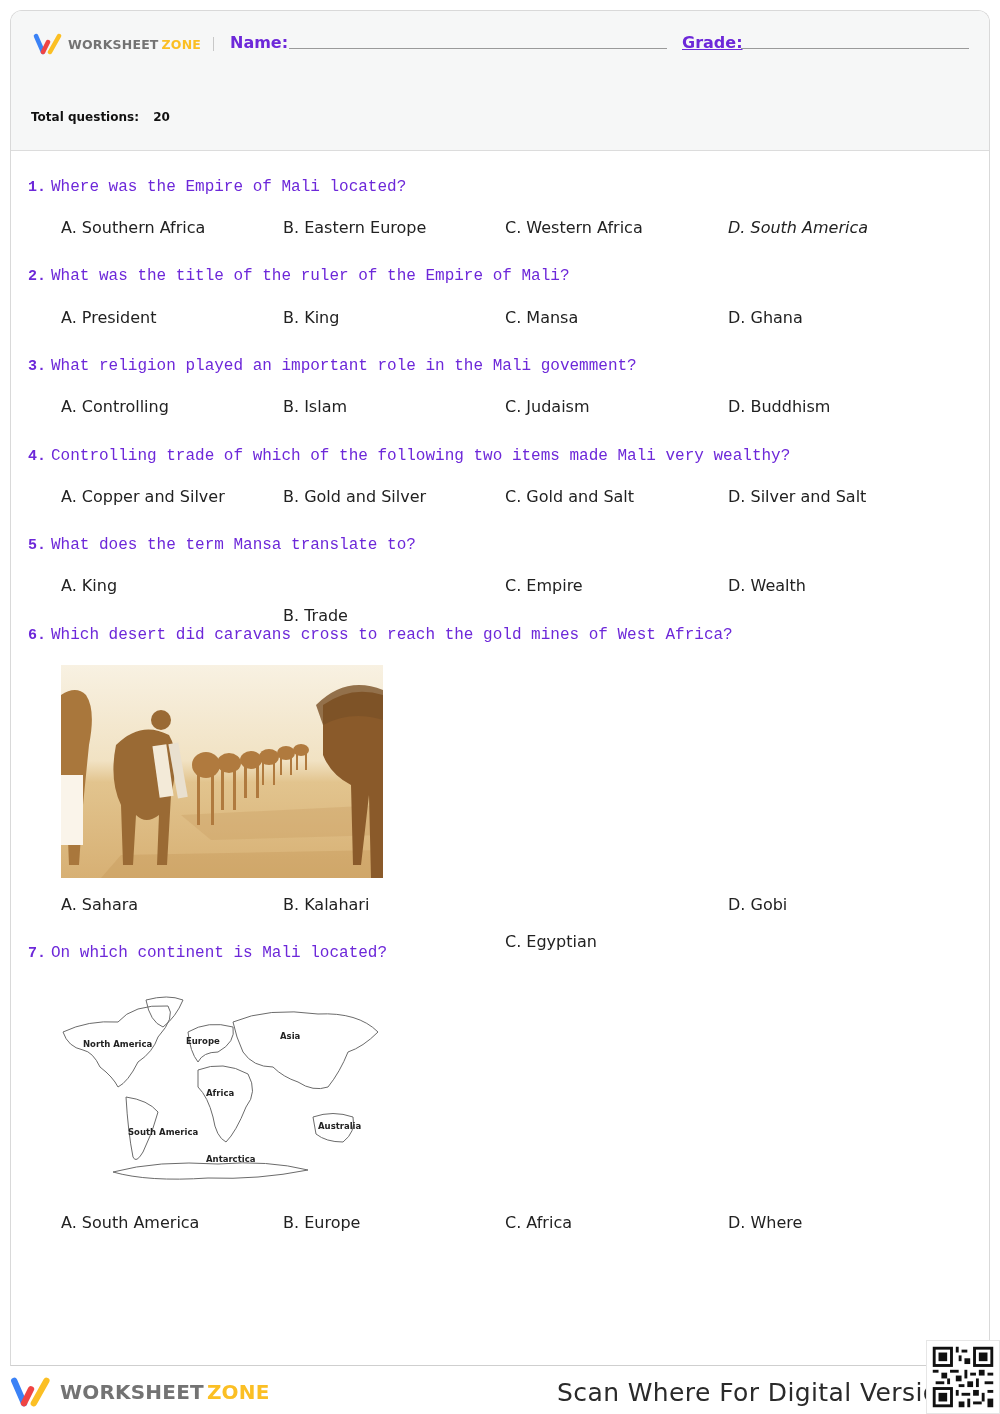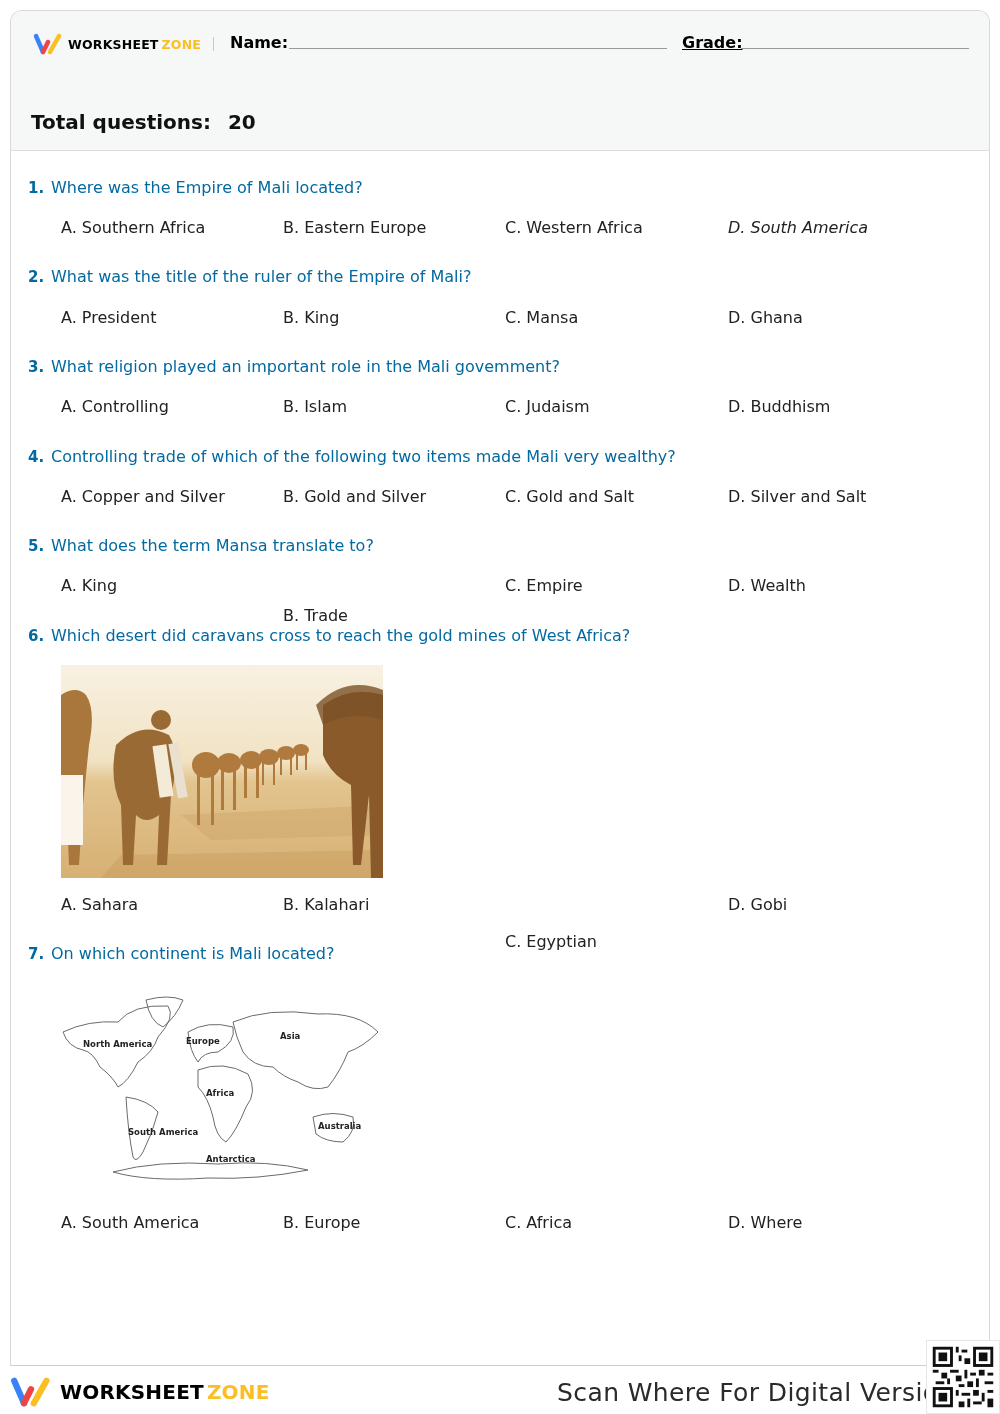--- a/index.html
+++ b/index.html
@@ -11,29 +11,29 @@
     border: 1.5px solid #d9d9d9; border-radius: 12px 12px 0 0; border-bottom: 1.5px solid #cfcfcf;
     background: #fff; overflow: hidden;
   }
   .header {
     position: absolute; left: 0; top: 0; width: 100%; height: 140px;
     background: #f6f7f7; border-bottom: 1px solid #dcdcdc;
   }
   .logo { position: absolute; left: 22px; top: 22px; display: flex; align-items: center; }
   .logo svg { display: block; }
   .logo-text { font-family: "DejaVu Sans", sans-serif; font-weight: bold; font-size: 12.5px; letter-spacing: 0.2px; margin-left: 5px; }
-  .logo-text .w { color: #000000; }
+  .logo-text .w { color: #737373; }
   .logo-text .z { color: #fbbf24; margin-left: 3px; }
   .sep { position: absolute; left: 202px; top: 26px; width: 1px; height: 14px; background: #c8c8c8; }
-  .field-label { position: absolute; top: 22px; font-size: 16px; font-weight: bold; color: #000000; font-family: "DejaVu Sans", sans-serif; }
+  .field-label { position: absolute; top: 22px; font-size: 16px; font-weight: bold; color: #6d28d9; font-family: "DejaVu Sans", sans-serif; }
   .field-line { position: absolute; top: 37px; height: 1px; background: #9a9a9a; }
-  .total { position: absolute; left: 20px; top: 99px; font-size: 20px; font-weight: bold; color: #111; }
+  .total { position: absolute; left: 20px; top: 99px; font-size: 12px; font-weight: bold; color: #111; }
   .total .num { margin-left: 10px; }
 
-  .q { position: absolute; left: 28px; font-size: 16px; color: #0369a1; }
+  .q { position: absolute; left: 28px; font-size: 16px; color: #6d28d9; font-family: Liberation Mono, monospace; }
   .q .n { font-weight: bold; display: inline-block; width: 23px; font-size: 15px; }
   .opt { position: absolute; font-size: 16px; color: #222; white-space: nowrap; }
 
   .img-caravan { position: absolute; left: 50px; top: 655px; width: 323px; height: 214px; overflow: hidden; }
   .img-map { position: absolute; left: 50px; top: 985px; width: 325px; height: 195px; }
 
   .footer-logo { position: absolute; left: 10px; top: 1376px; display: flex; align-items: center; }
   .footer-logo .logo-text { font-size: 20px; margin-left: 8px; }
   .scan { position: absolute; left: 557px; top: 1378px; font-size: 25px; color: #2a2a2a; letter-spacing: 0.4px; }
   .qr { position: absolute; left: 926px; top: 1340px; width: 74px; height: 74px; background: #fff; border: 1px solid #e6e6e6; }

